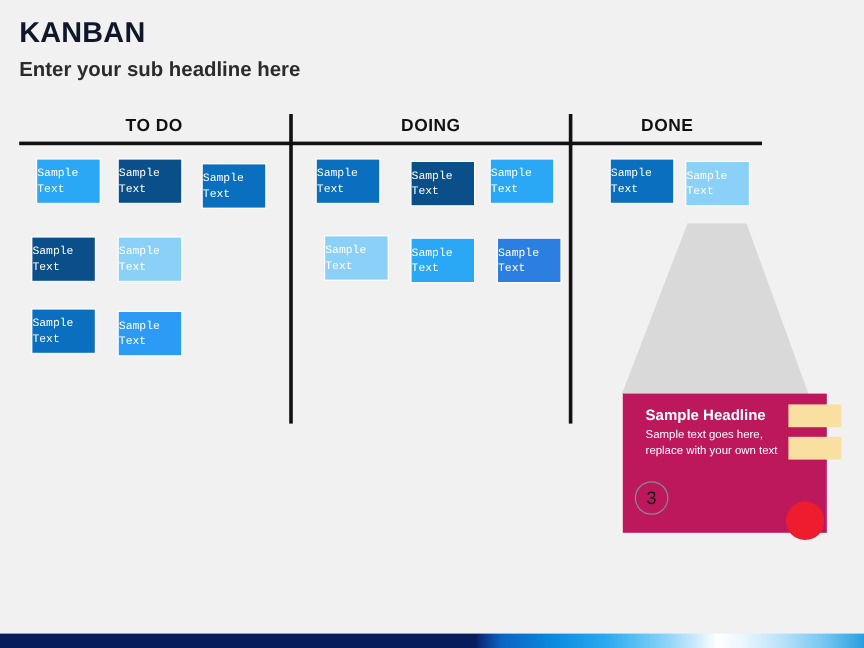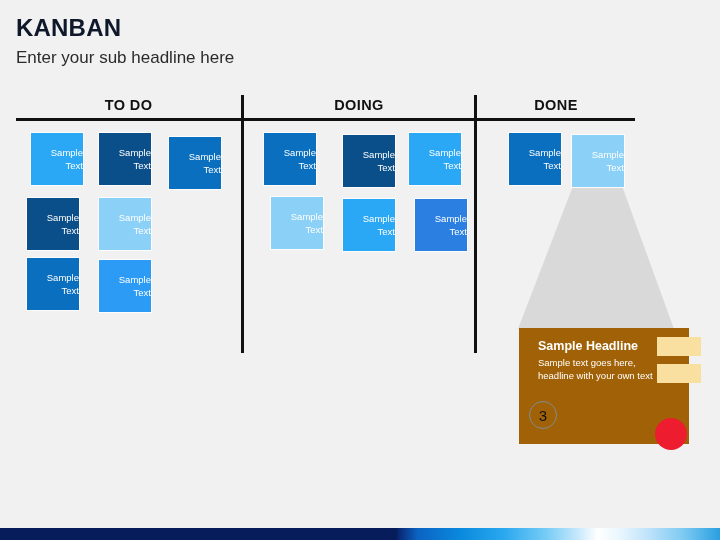--- a/index.html
+++ b/index.html
@@ -29,21 +29,21 @@
     font-size: 24px;
     font-weight: bold;
     color: #0f172a;
     letter-spacing: 0.2px;
   }
   .subtitle {
     position: absolute;
     left: 16px;
     top: 48px;
     font-size: 17px;
-    font-weight: normal;
+    font-weight: bold;
     color: #2b2b2b;
   }
 
   
   .hrule {
     position: absolute;
     left: 16px;
     top: 118px;
     width: 619px;
     height: 3px;
@@ -69,31 +69,32 @@
     letter-spacing: 0.4px;
   }
   .col-head.todo  { left: 16px;  width: 225px; }
   .col-head.doing { left: 244px; width: 230px; }
   .col-head.done  { left: 477px; width: 158px; text-align: center; }
 
   
   .card {
     position: absolute;
     width: 52px;
-    height: 52px;
+    height: 36px;
     display: flex;
     flex-direction: column;
-    align-items: flex-end;
+    align-items: flex-start;
     justify-content: center;
     color: #ffffff;
     font-size: 9.5px;
     line-height: 13px;
     text-align: center;
     box-sizing: border-box;
     box-shadow: 0 0 0 1px rgba(255,255,255,0.85);
+    font-family: Liberation Mono, monospace;
   }
   .card span { display: block; pointer-events: none; }
 
   
   .cone {
     position: absolute;
     left: 518px;
     top: 186px;
     width: 156px;
     height: 143px;
@@ -196,23 +197,23 @@
   <div class="vdiv d2"></div>
 
   <div class="col-head doing">DOING</div>
   <div class="col-head todo">TO DO</div>
   <div class="col-head done">DONE</div>
 
   <svg class="cone" viewBox="0 0 156 143" preserveAspectRatio="none">
     <polygon id="cone-poly" points="55,0 104,0 156,143 0,143" fill="#d9d9d9"></polygon>
   </svg>
 
-  <div class="callout" style="background: #a16207;">
+  <div class="callout" style="background: #be185d;">
     <div class="callout-headline">Sample Headline</div>
-    <div class="callout-body">Sample text goes here, headline with your own text</div>
+    <div class="callout-body">Sample text goes here, replace with your own text</div>
     <div class="badge">3</div>
   </div>
 
   <div class="sticky s1" style="background: rgb(250, 224, 160);"></div>
   <div class="sticky s2" style="background: rgb(250, 224, 160);"></div>
   <div class="dot" style="background: rgb(237, 28, 46);"></div>
 
   <div class="bottombar"></div>
 
   <div id="cards-layer">

